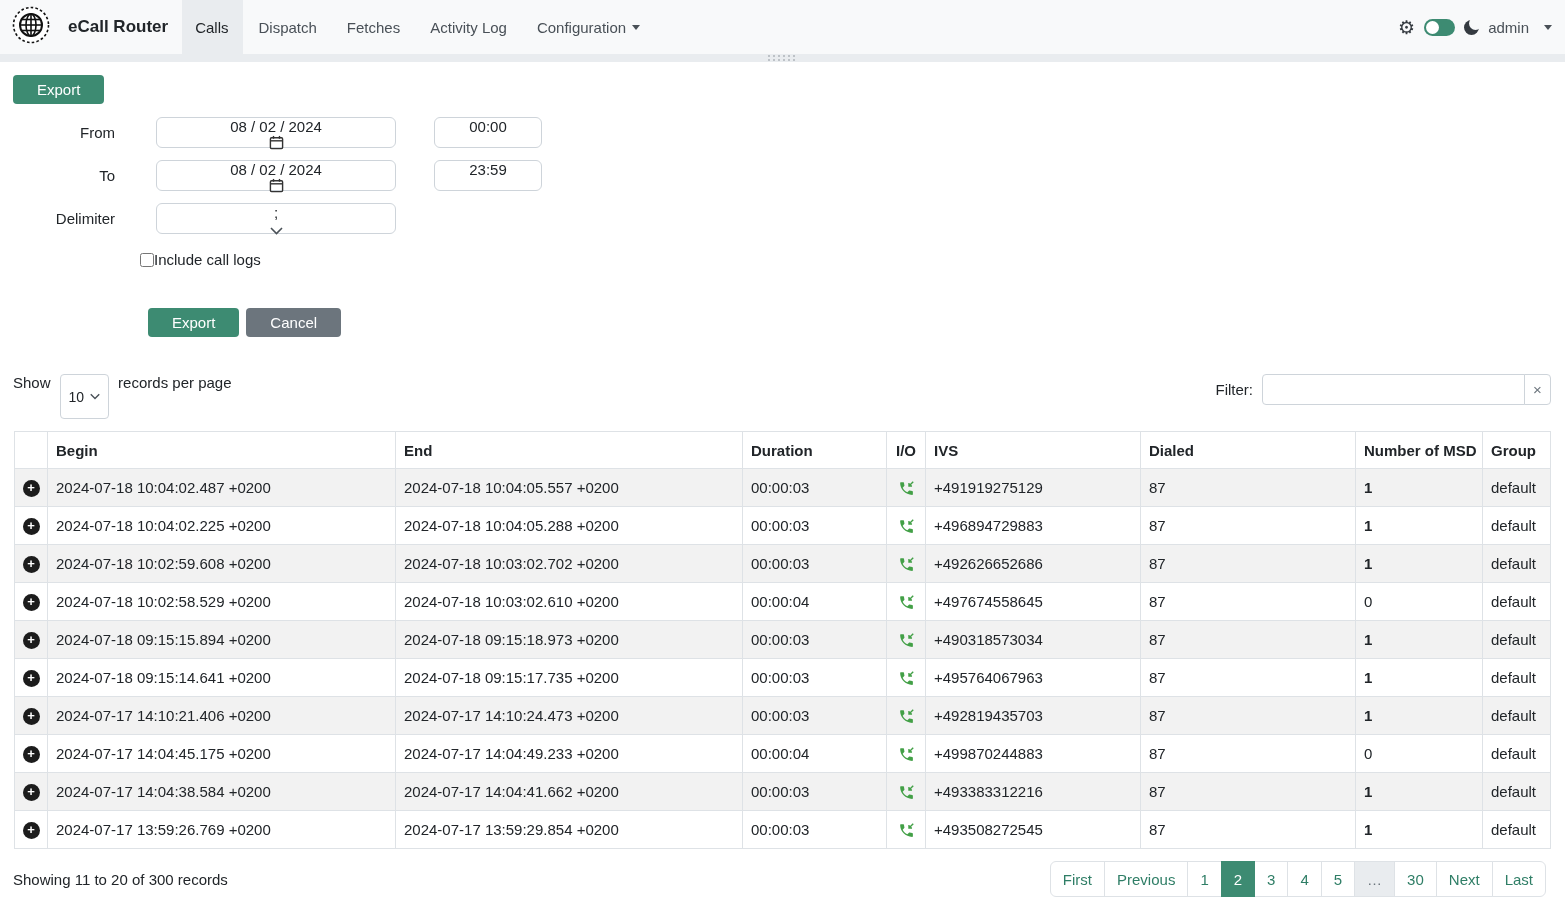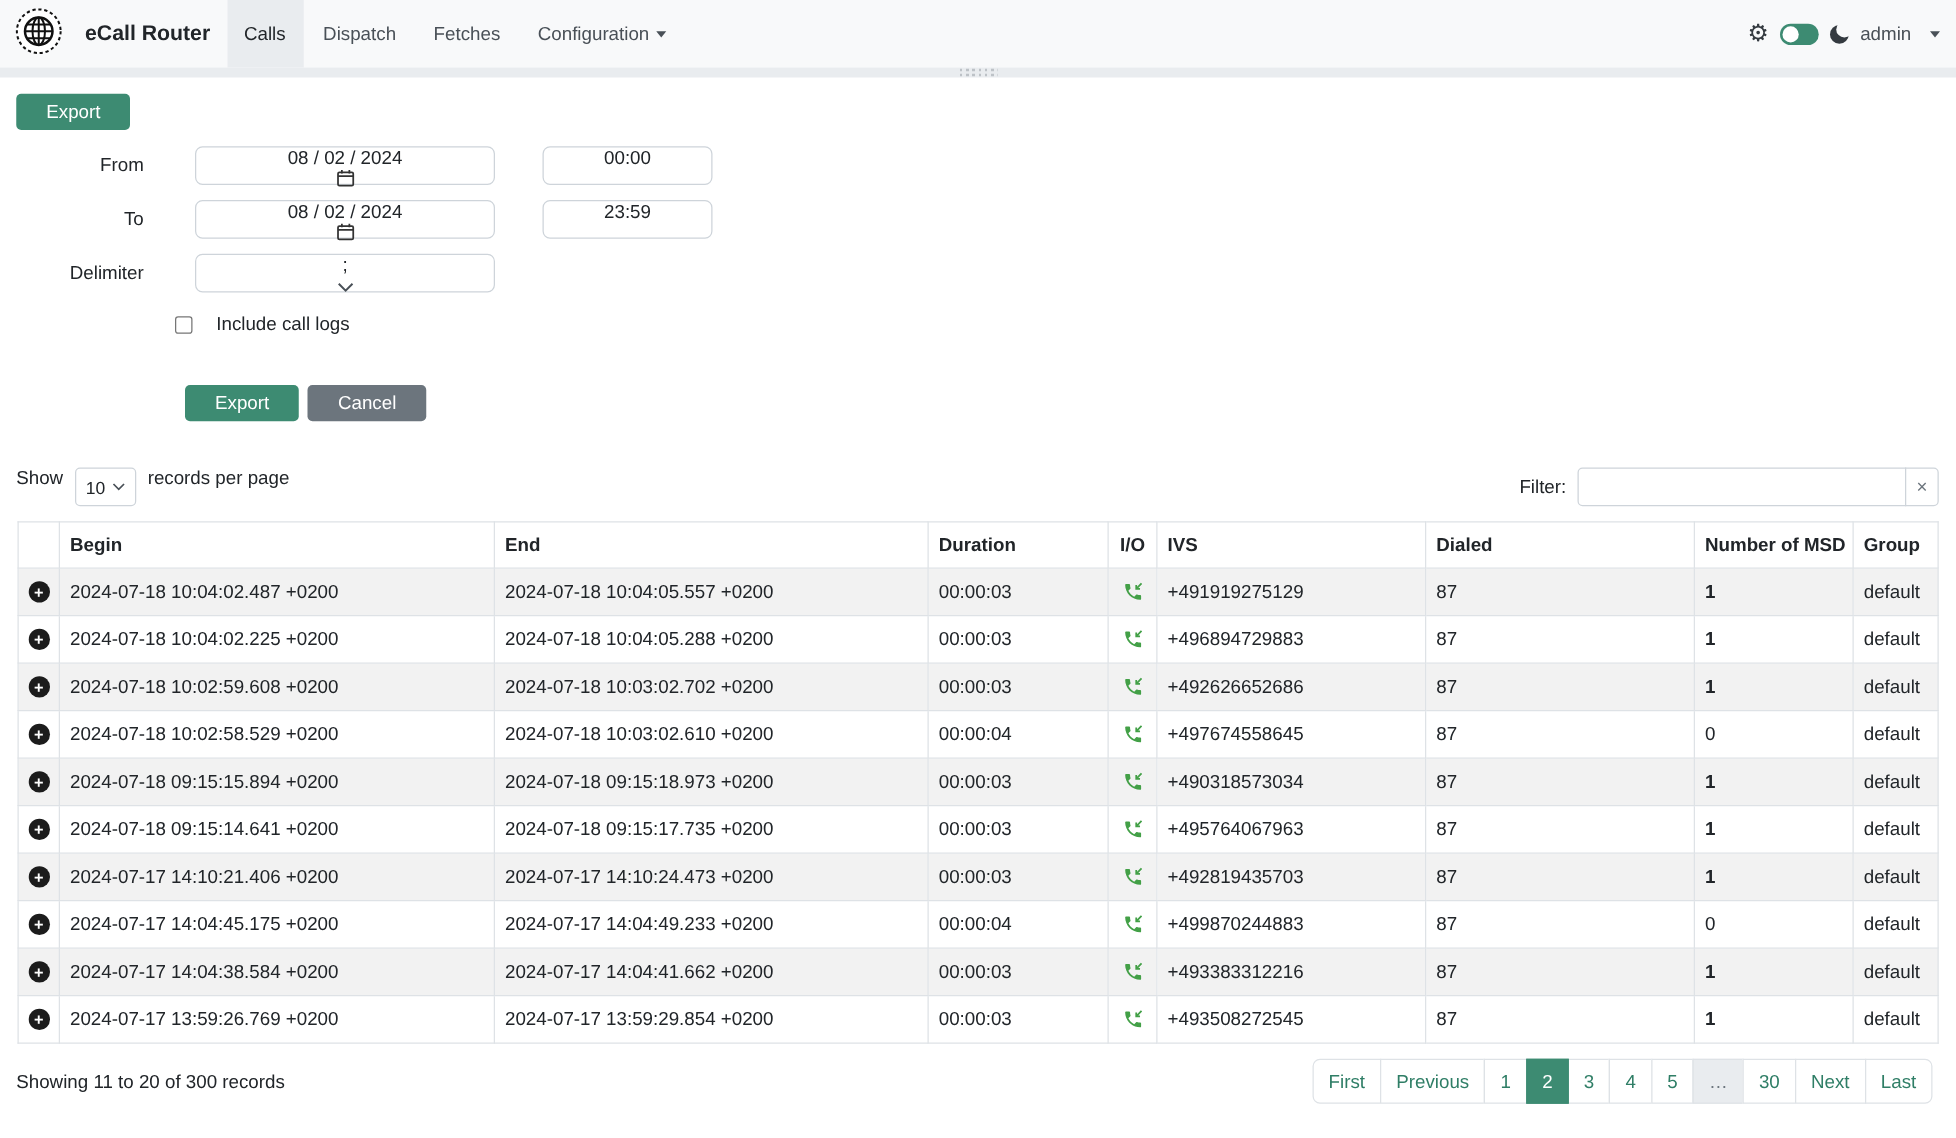--- a/index.html
+++ b/index.html
@@ -31,28 +31,28 @@
   
   .btn { border: none; border-radius: 4px; color: #fff; font-size: 15px; padding: 6px 24px; cursor: pointer; font-family: inherit; }
   .btn-green { background: #3d8b72; }
   .btn-gray { background: #6c757d; }
   .export-toggle { margin: 13px 0 0 13px; }
   .form { margin-top: 13px; }
   .form-row { display: flex; align-items: center; margin-bottom: 12px; gap: 16px; }
   .form-label { width: 115px; text-align: right; margin-right: 25px; font-size: 15px; }
   .field { display: flex; align-items: center; height: 31px; border: 1px solid #ced4da; border-radius: 6px; background: #fff; font-size: 15px; padding: 0 10px; flex-direction: column; }
   .date-field { width: 240px; justify-content: space-between; cursor: text; }
-  .time-field { width: 136px; margin-left: 22px; cursor: text; }
+  .time-field { width: 108px; margin-left: 22px; cursor: text; }
   .select-field { width: 240px; justify-content: space-between; cursor: pointer; }
-  .form-check { margin-left: 140px; display: flex; align-items: center; gap: 19px; font-size: 15px; margin-top: 17px; }
+  .form-check { margin-left: 140px; display: flex; align-items: center; gap: 0; font-size: 15px; margin-top: 17px; }
   .form-check input { width: 14px; height: 14px; margin: 0; }
   .actions { margin-left: 148px; display: flex; gap: 7px; margin-top: 40px; }
   
   .list-controls { display: flex; align-items: flex-start; margin: 37px 14px 12px 13px; font-size: 15px; }
-  .mini-select { height: 31px; border: 1px solid #ced4da; border-radius: 4px; display: flex; align-items: center; gap: 6px; padding: 12px 8px; margin: 0 9px; font-size: 14px; background: #fff; cursor: pointer; }
+  .mini-select { height: 45px; border: 1px solid #ced4da; border-radius: 4px; display: flex; align-items: center; gap: 6px; padding: 12px 8px; margin: 0 9px; font-size: 14px; background: #fff; cursor: pointer; }
   .filter-group { margin-left: auto; display: flex; align-items: center; }
   .filter-label { margin-right: 9px; }
   .filter-input { width: 263px; height: 31px; border: 1px solid #ced4da; border-radius: 4px 0 0 4px; padding: 0 8px; font-size: 15px; font-family: inherit; }
   .filter-clear { width: 27px; height: 31px; border: 1px solid #ced4da; background: #fff; border-radius: 0 4px 4px 0; color: #6c757d; font-size: 15px; margin-left: -1px; cursor: pointer; line-height: 1; }
   
   .table-wrap { margin: 0 14px; }
   table { border-collapse: collapse; width: 100%; table-layout: fixed; font-size: 15px; }
   th, td { border: 1px solid #dee2e6; padding: 0 8px; height: 38px; overflow: hidden; white-space: nowrap; }
   th { text-align: left; font-weight: bold; height: 37px; }
   tbody tr:nth-child(odd) td { background: #f2f2f2; }
@@ -90,20 +90,23 @@
   </div>
   <nav class="nav">
       <a class="nav-item active">
         <span>Calls</span>
       </a>
       <a class="nav-item">
         <span>Dispatch</span>
       </a>
       <a class="nav-item">
         <span>Fetches</span>
+      </a>
+      <a class="nav-item">
+        <span>Activity Log</span>
       </a>
       <a class="nav-item">
         <span>Configuration</span>
         <span class="caret"></span>
       </a>
     </nav>
   <div class="nav-right">
     <span class="gear">⚙</span>
     <span class="toggle">
         <span class="toggle-knob"></span>

